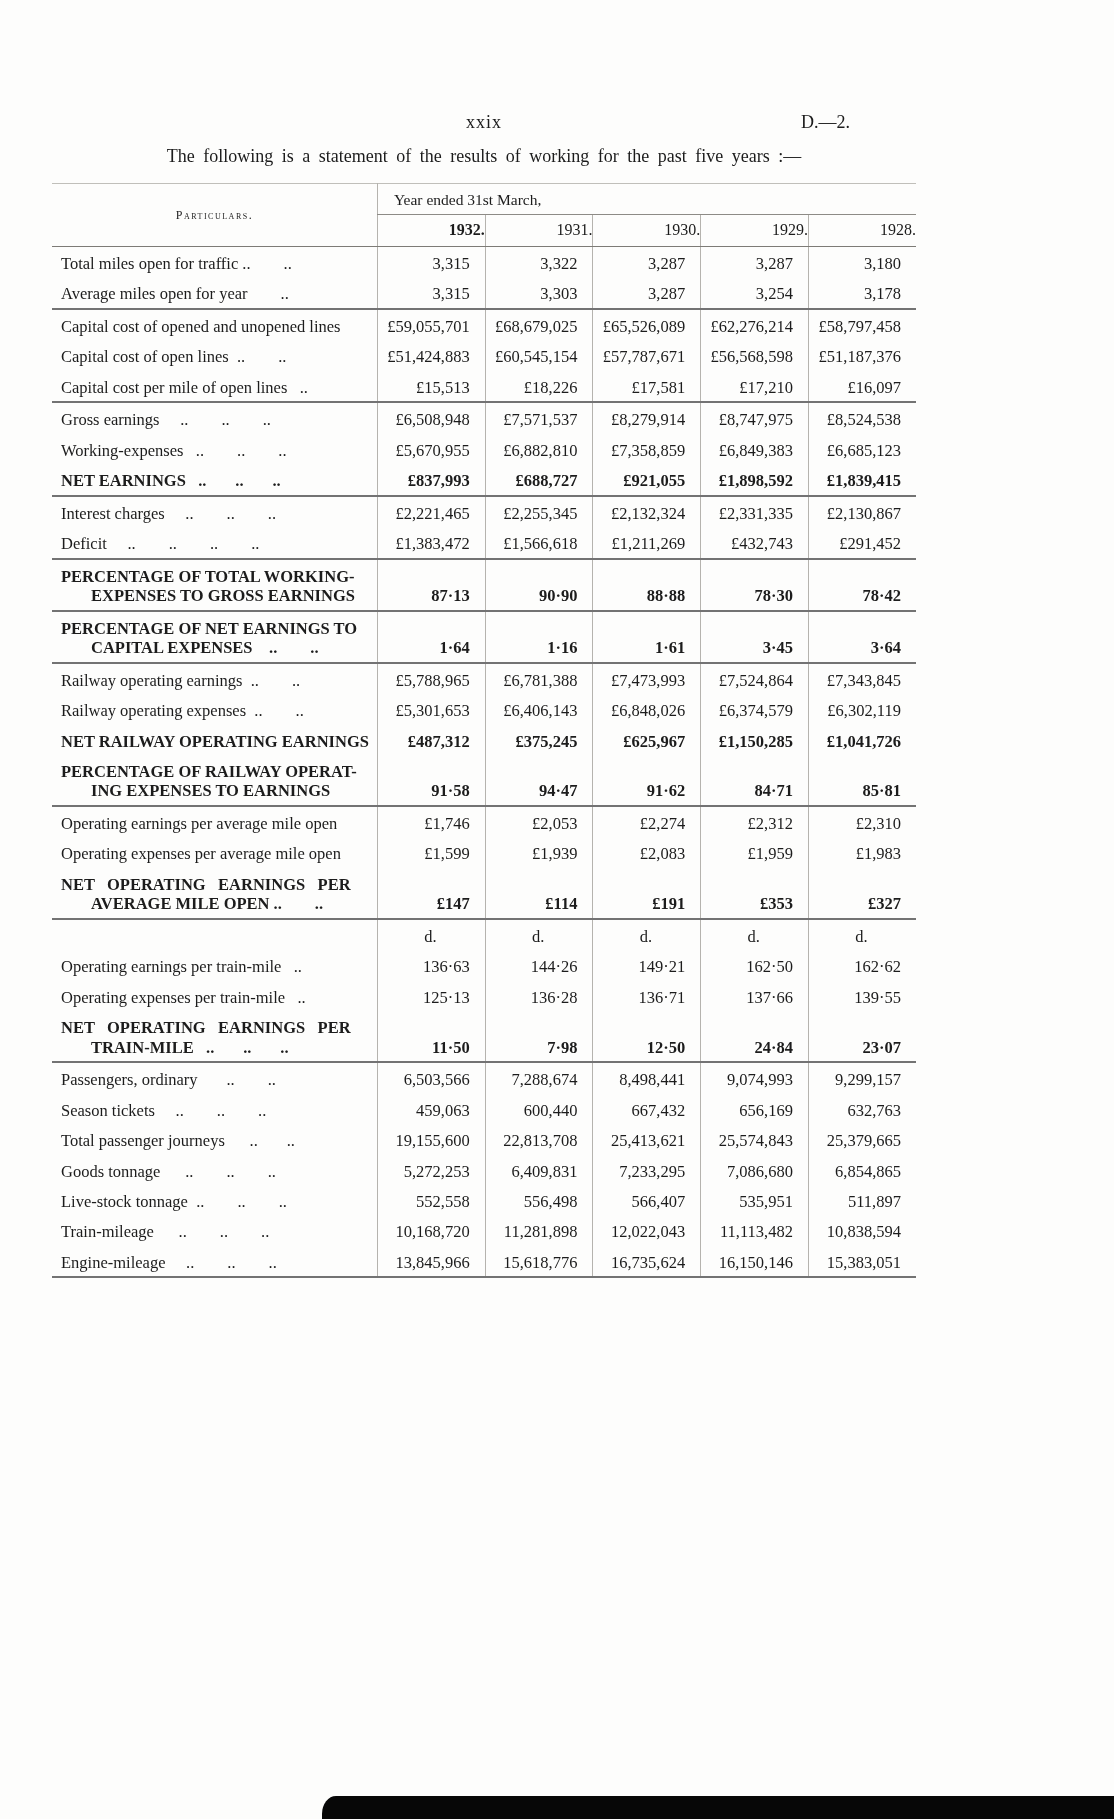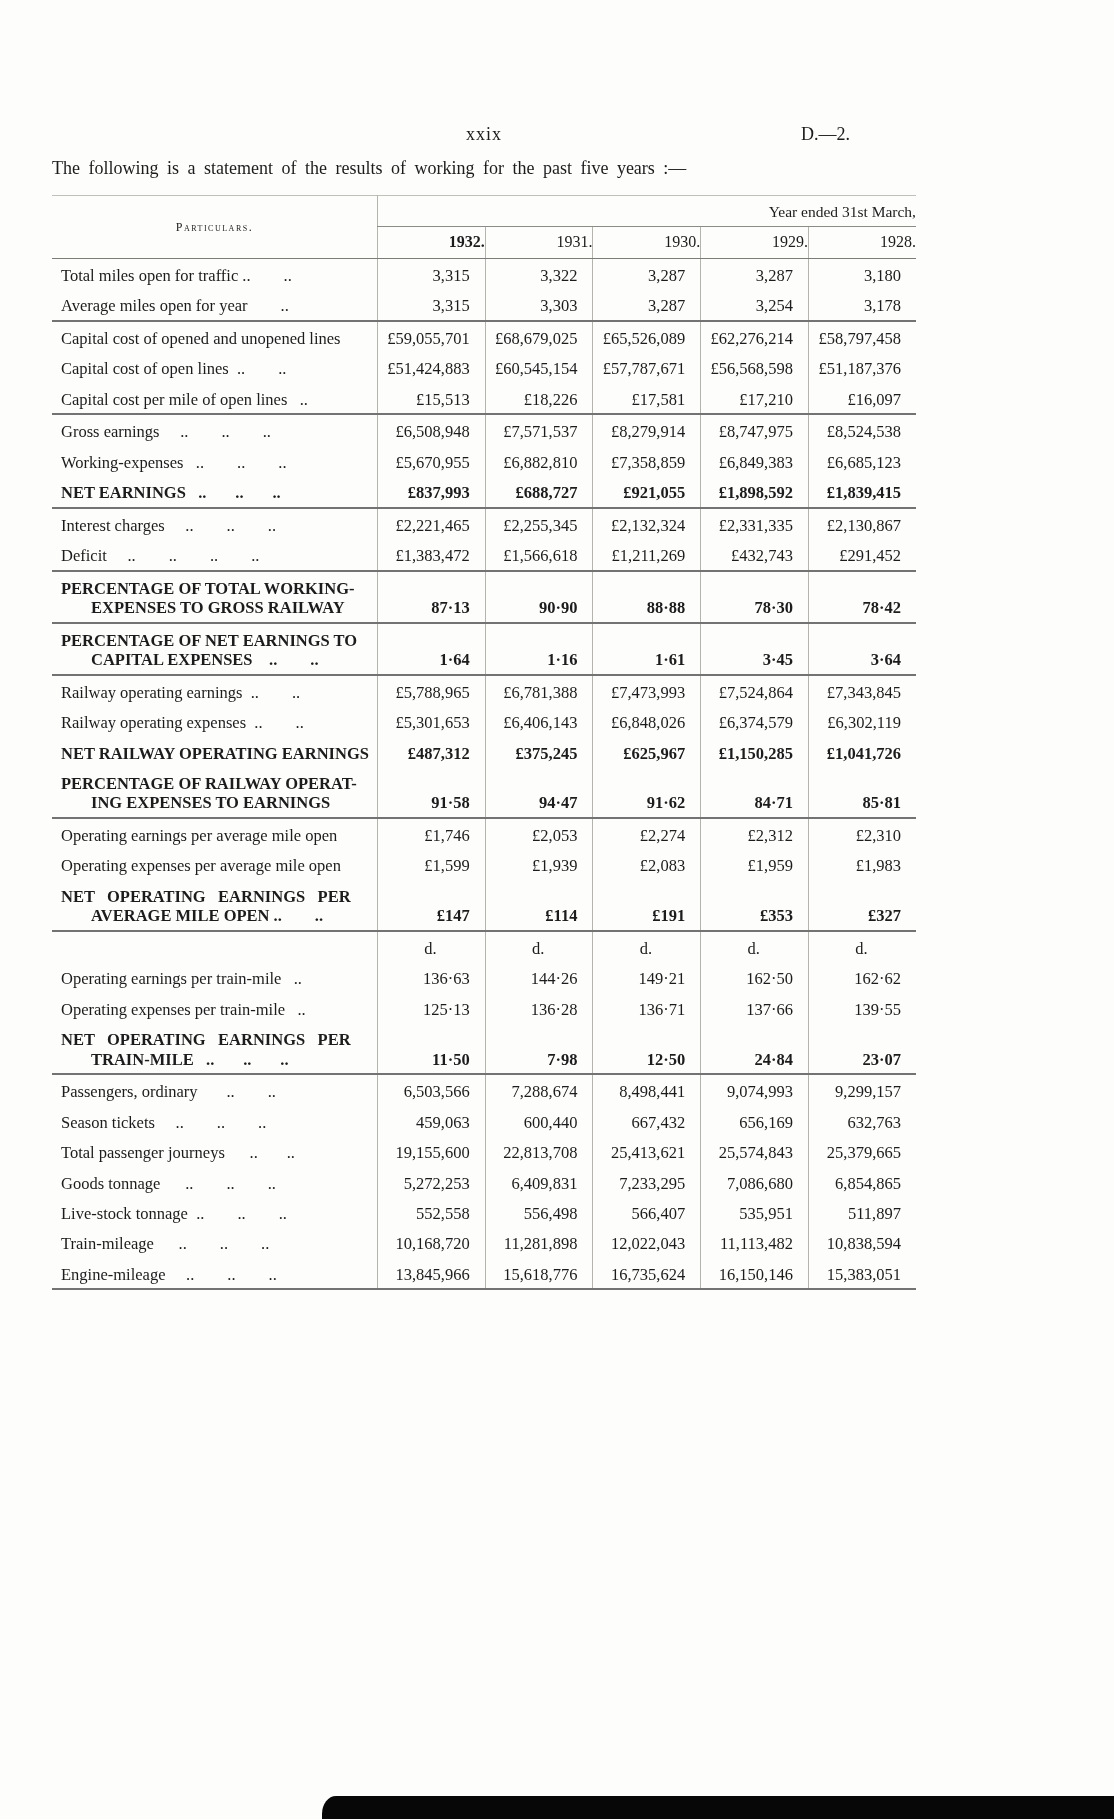--- a/index.html
+++ b/index.html
@@ -8,28 +8,28 @@
     width: 1114px; height: 1819px;
     position: relative;
     background: #fefefdf
   }
   body {
     background: #fdfdfc;
     font-family: "Liberation Serif", "DejaVu Serif", serif;
     color: #1c1c1c;
     overflow: hidden;
   }
-  .container { position: absolute; left: 52px; top: 12px; width: 864px; }
+  .container { position: absolute; left: 52px; top: 0; width: 864px; }
 
   .page-head { position: relative; height: 24px; margin-top: 112px; font-size: 18px; }
   .pagenum { position: absolute; left: 50%; transform: translateX(-50%); letter-spacing: 1px; }
   .docref { position: absolute; right: 66px; }
 
   .title { text-align: center; font-weight: bold; font-size: 19px; letter-spacing: 0.8px; margin: 15px 0 0; }
-  .subtitle { text-align: left; font-size: 18px; margin: 10px 0 16px; word-spacing: 4px; white-space: nowrap; }
+  .subtitle { text-align: center; font-size: 18px; margin: 10px 0 16px; word-spacing: 4px; white-space: nowrap; }
 
   table.results {
     border-collapse: collapse;
     width: 864px;
     margin-top: 13px;
     font-size: 16.5px;
     border-top: 1px solid #c0bfba;
   }
   col.c-part { width: 320px; }
   col.c-yr { width: 108.8px; }
@@ -37,23 +37,23 @@
   th { font-weight: normal; }
   th.part-h {
     font-variant: small-caps;
     letter-spacing: 1.5px;
     font-size: 12px;
     text-align: center;
     vertical-align: middle;
     border-bottom: 1px solid #7d7b76;
   }
   th.yearspan {
-    text-align: right;
+    text-align: left;
     font-size: 15.5px;
-    padding: 7px 0 5px;
+    padding: 7px 16px 5px;
     border-bottom: 1px solid #8d8b86;
     border-left: 1px solid #b5b3ae;
   }
   th.year-h {
     text-align: right;
     font-size: 16px;
     padding: 6px 0 7px;
     border-left: 1px solid #b5b3ae;
     border-bottom: 1px solid #7d7b76;
   }
@@ -193,21 +193,21 @@
         </tr>
         <tr class="sep">
           <td class="label">Deficit     ..        ..        ..        ..</td>
           <td class="val">£1,383,472</td>
           <td class="val">£1,566,618</td>
           <td class="val">£1,211,269</td>
           <td class="val">£432,743</td>
           <td class="val">£291,452</td>
         </tr>
         <tr class="bold sep">
-          <td class="label"><div>PERCENTAGE OF TOTAL WORKING-</div><div class="indent">EXPENSES TO GROSS RAILWAY</div></td>
+          <td class="label"><div>PERCENTAGE OF TOTAL WORKING-</div><div class="indent">EXPENSES TO GROSS EARNINGS</div></td>
           <td class="val">87·13</td>
           <td class="val">90·90</td>
           <td class="val">88·88</td>
           <td class="val">78·30</td>
           <td class="val">78·42</td>
         </tr>
         <tr class="bold sep">
           <td class="label"><div>PERCENTAGE OF NET EARNINGS TO</div><div class="indent">CAPITAL EXPENSES    ..        ..</div></td>
           <td class="val">1·64</td>
           <td class="val">1·16</td>

